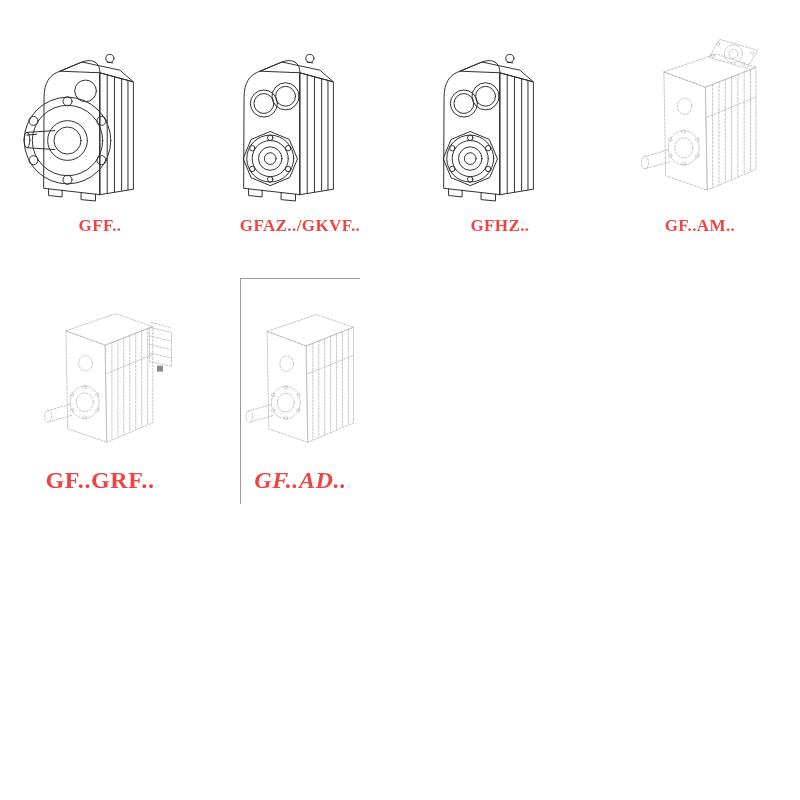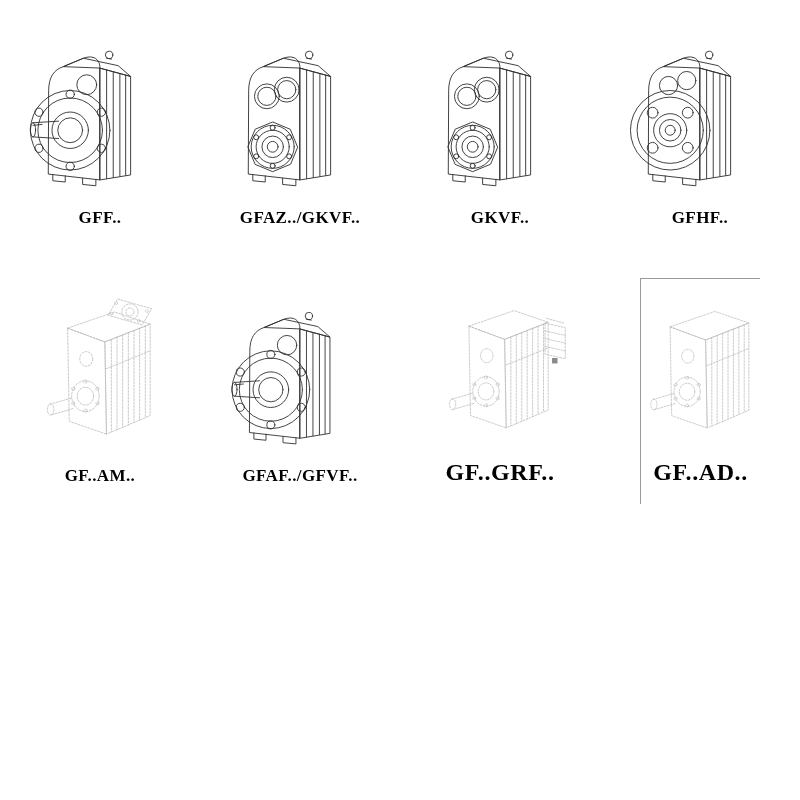--- a/index.html
+++ b/index.html
@@ -1,23 +1,23 @@
 <!DOCTYPE html>
 <html><head>
 <meta charset="utf-8">
 <style>
   html,body{margin:0;padding:0;background:#ffffff;}
   body{width:800px;height:800px;overflow:hidden;font-family:"Liberation Serif",serif;}
   .grid{display:grid;width:800px;height:800px;grid-template-columns:repeat(4,200px);grid-template-rows:262px 258px 280px;}
   .cell{display:flex;flex-direction:column;align-items:center;justify-content:flex-end;box-sizing:border-box;padding-bottom:6px;}
-  .cell-bordered{border-left:1px solid #9a9a9a;border-top:1px solid #9a9a9a;}
+  .cell-bordered{border-left:1px solid #9a9a9a;border-top:1px solid #9a9a9a;font-style:italic;}
   .drawing{margin-bottom:2px;stroke:currentColor;fill:none;stroke-width:1.1;stroke-linejoin:round;stroke-linecap:round;}
   .solid{color:#2f2f2f;}
   .ghost{color:#b6b6b6;stroke-width:.9;stroke-dasharray:2.4 1.8;}
-  .label{margin:12px;font-family:"Liberation Serif",serif;font-weight:700;font-size:17px;letter-spacing:.4px;color:#000000;text-align:left;}
+  .label{margin:4px;font-family:"Liberation Serif",serif;font-weight:700;font-size:17px;letter-spacing:.4px;color:#ef4444;text-align:left;}
   .label-lg{font-size:24px;letter-spacing:.6px;}
   .defs-holder{position:absolute;width:0;height:0;overflow:hidden;}
 </style>
 </head>
 <body>
 
 <svg class="defs-holder" aria-hidden="true">
   <defs>
     <g id="g-body">
       <path d="M28,90 C28,74 34,65 46,61 L70,51 C82,46.5 90,52 90,63 L90,198 L28,191 Z"></path>
@@ -145,46 +145,34 @@
     <svg class="drawing solid" width="178" height="213" viewBox="0 0 180 215">
       <use href="#sym-hollow"></use>
     </svg>
     <figcaption class="label">GFAZ../GKVF..</figcaption>
   </figure>
 
   <figure class="cell">
     <svg class="drawing solid" width="178" height="213" viewBox="0 0 180 215">
       <use href="#sym-hollow"></use>
     </svg>
-    <figcaption class="label">GKVF..</figcaption>
+    <figcaption class="label">GFHZ..</figcaption>
   </figure>
 
-  <figure class="cell">
-    <svg class="drawing solid" width="178" height="213" viewBox="0 0 180 215">
-      <use href="#sym-flange"></use>
-    </svg>
-    <figcaption class="label">GFHF..</figcaption>
-  </figure>
 
 
 
   <figure class="cell">
     <svg class="drawing ghost" width="188" height="210" viewBox="0 0 180 215">
       <use href="#sym-ghost-flangetop"></use>
     </svg>
     <figcaption class="label">GF..AM..</figcaption>
   </figure>
 
 
-  <figure class="cell">
-    <svg class="drawing solid" width="178" height="218" viewBox="0 0 180 215">
-      <use href="#sym-flange-shaft"></use>
-    </svg>
-    <figcaption class="label">GFAF../GFVF..</figcaption>
-  </figure>
 
 
   <figure class="cell">
     <svg class="drawing ghost" width="190" height="215" viewBox="0 0 180 215">
       <use href="#sym-ghost-motor2"></use>
     </svg>
     <figcaption class="label label-lg">GF..GRF..</figcaption>
   </figure>
 
   <figure class="cell cell-bordered">

